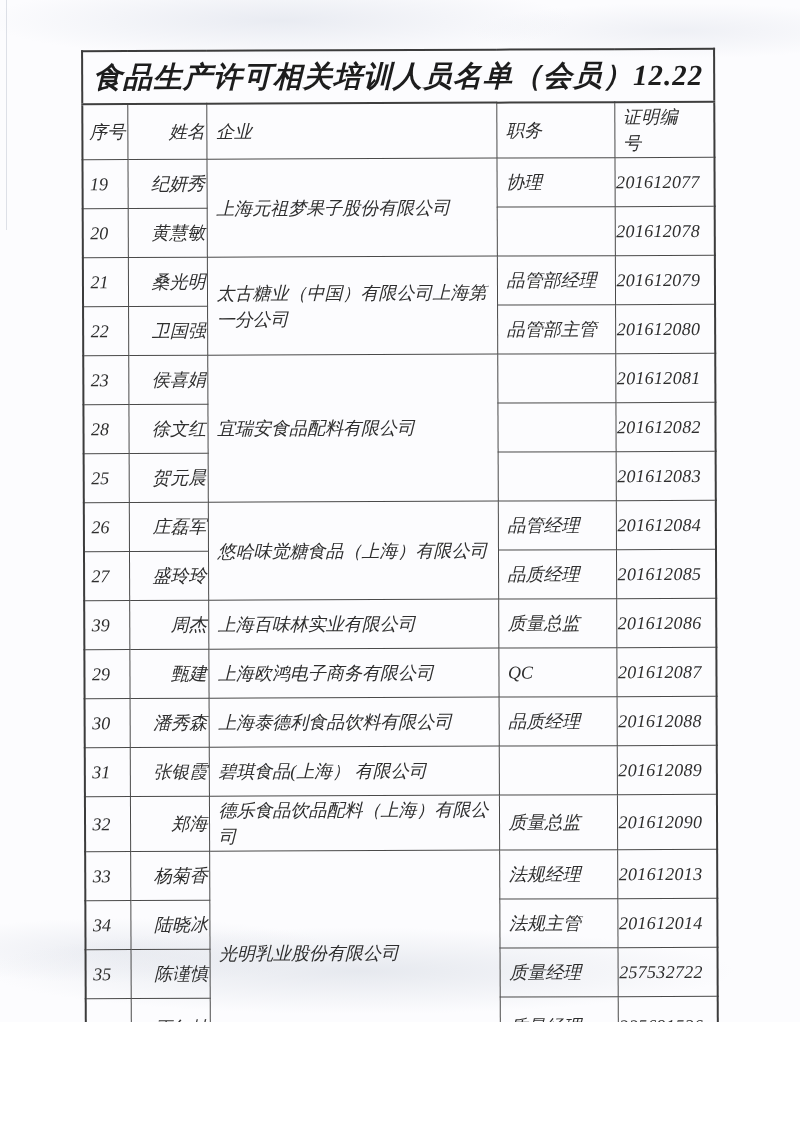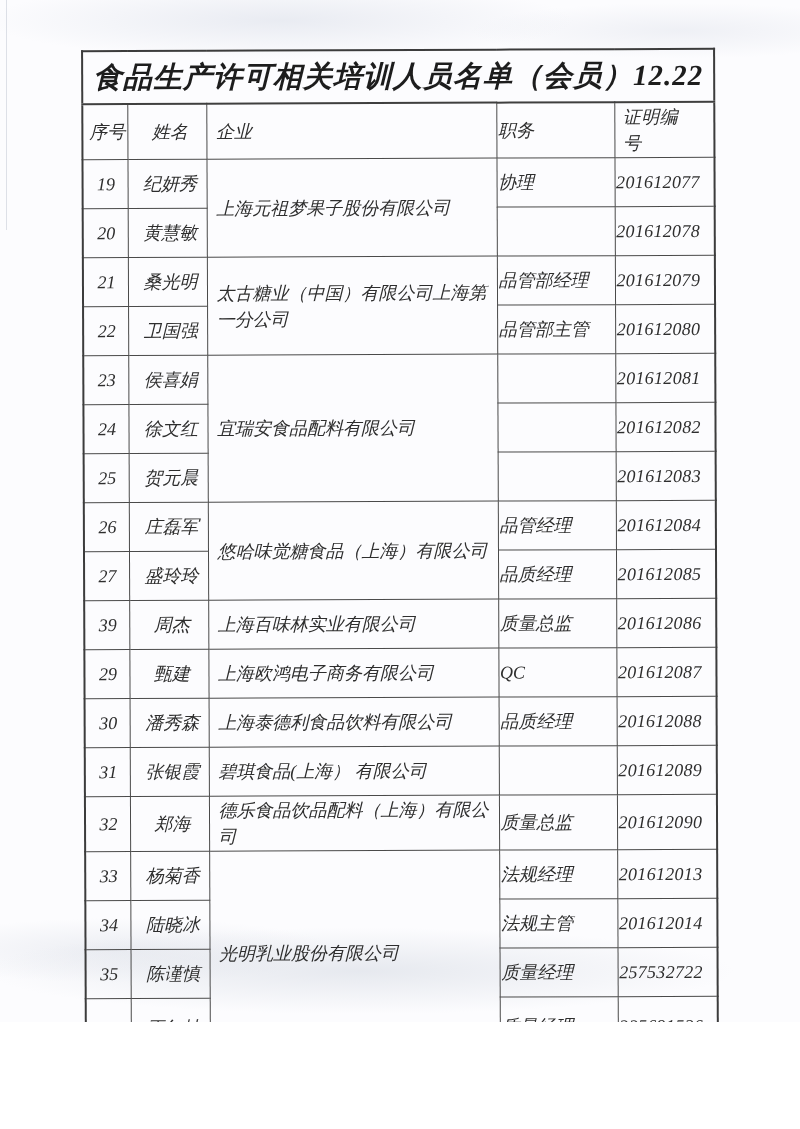--- a/index.html
+++ b/index.html
@@ -64,24 +64,24 @@
     text-align: center;
     font-size: 29px;
     font-weight: 700;
     letter-spacing: 1px;
     color: #1d1d1d;
     border-bottom: 2px solid #3f3f3f;
   }
   tr.header-row td { height: 47px; }
   tr.data-row td { height: 46px; }
   tr.data-row.tall td { height: 55px; }
-  td.c-no   { text-align: right; padding-right: 12px; }
-  td.c-name { text-align: center;  padding-left: 7px; margin-top: 44px; }
+  td.c-no   { text-align: right; padding-right: 19px; }
+  td.c-name { text-align: right;  padding-left: 7px; margin-top: 44px; }
   td.c-comp { text-align: left;  padding-left: 9px; padding-right: 5px; }
-  td.c-pos  { text-align: left;  padding-left: 1px; border-radius: 25px; }
+  td.c-pos  { text-align: left;  padding-left: 9px; border-radius: 25px; }
   td.c-cert { text-align: right; padding-right: 18px; letter-spacing: 0.3px; }
   tr.header-row td.c-no   { text-align: center; padding-left: 4px; padding-right: 0; }
   tr.header-row td.c-cert { text-align: left; padding-left: 8px; }
 </style>
 </head>
 <body>
 
 <div class="page">
   <div class="left-edge-line"></div>
   <div class="bottom-scan-line"></div>
@@ -136,21 +136,21 @@
       </tr>
 
       <tr class="data-row">
         <td class="c-no">23</td>
         <td class="c-name">侯喜娟</td>
         <td class="c-comp" rowspan="3">宜瑞安食品配料有限公司</td>
         <td class="c-pos"></td>
         <td class="c-cert">201612081</td>
       </tr>
       <tr class="data-row">
-        <td class="c-no">24</td>
+        <td class="c-no">28</td>
         <td class="c-name">徐文红</td>
         <td class="c-pos"></td>
         <td class="c-cert">201612082</td>
       </tr>
       <tr class="data-row">
         <td class="c-no">25</td>
         <td class="c-name">贺元晨</td>
         <td class="c-pos"></td>
         <td class="c-cert">201612083</td>
       </tr>

